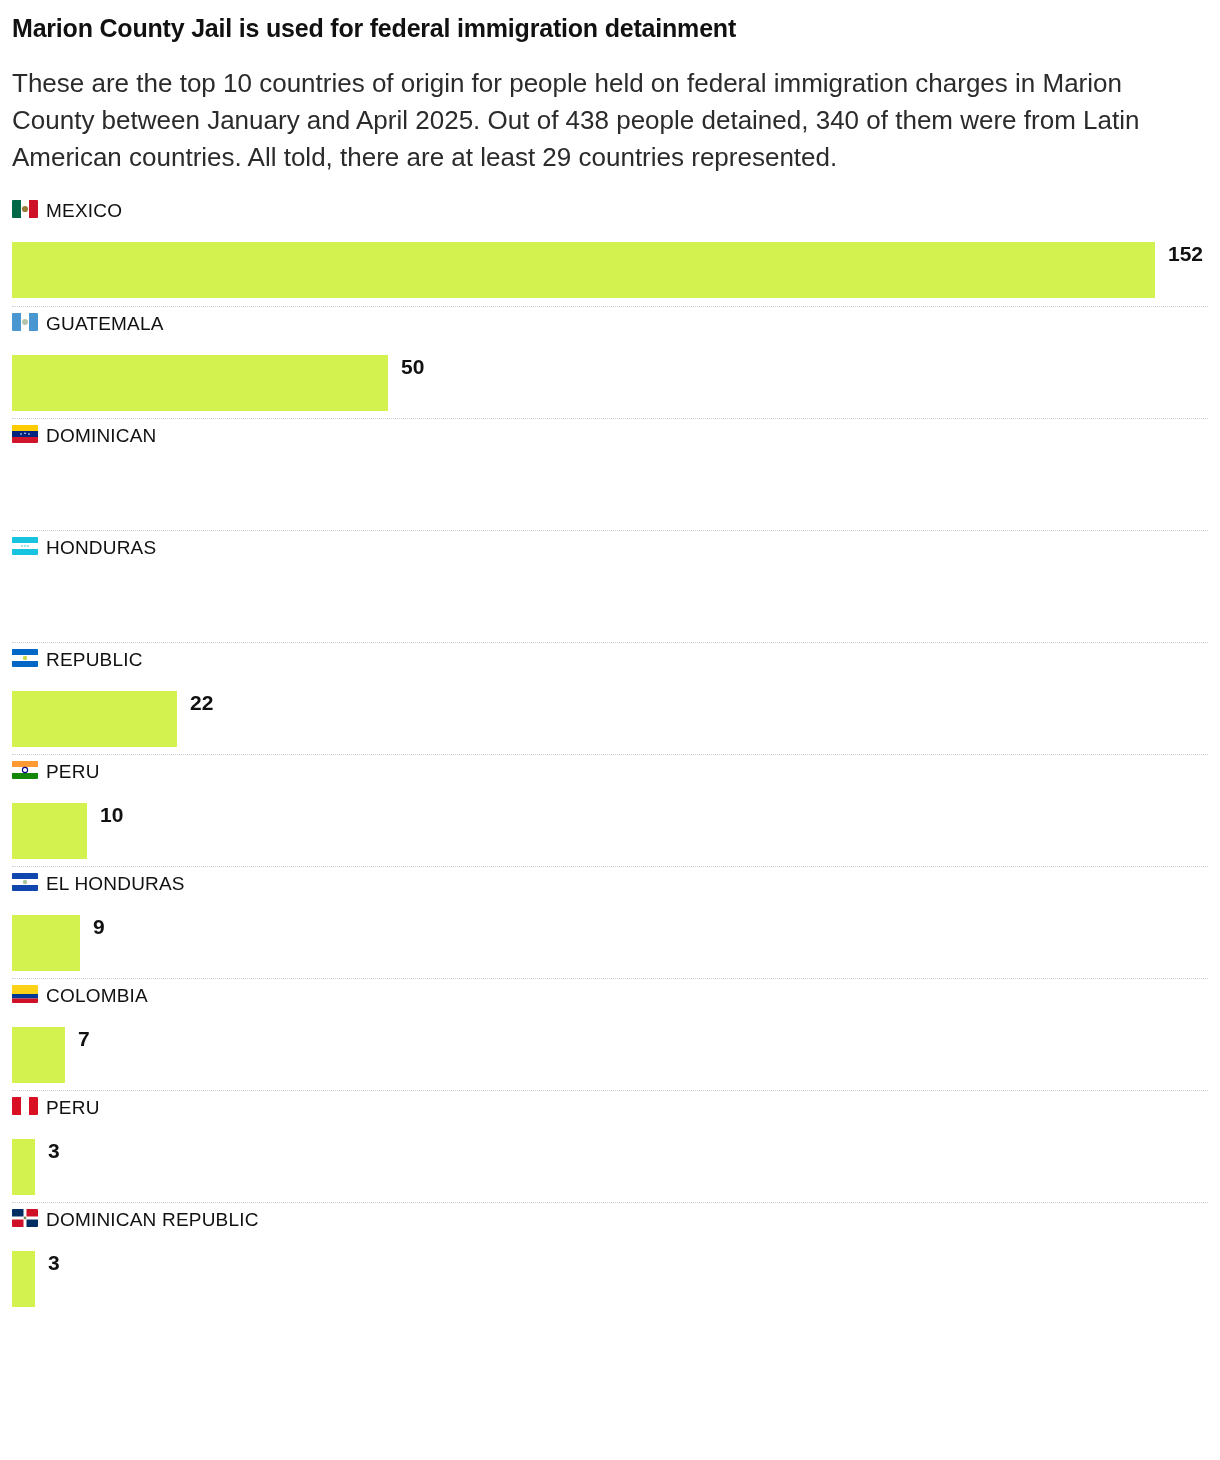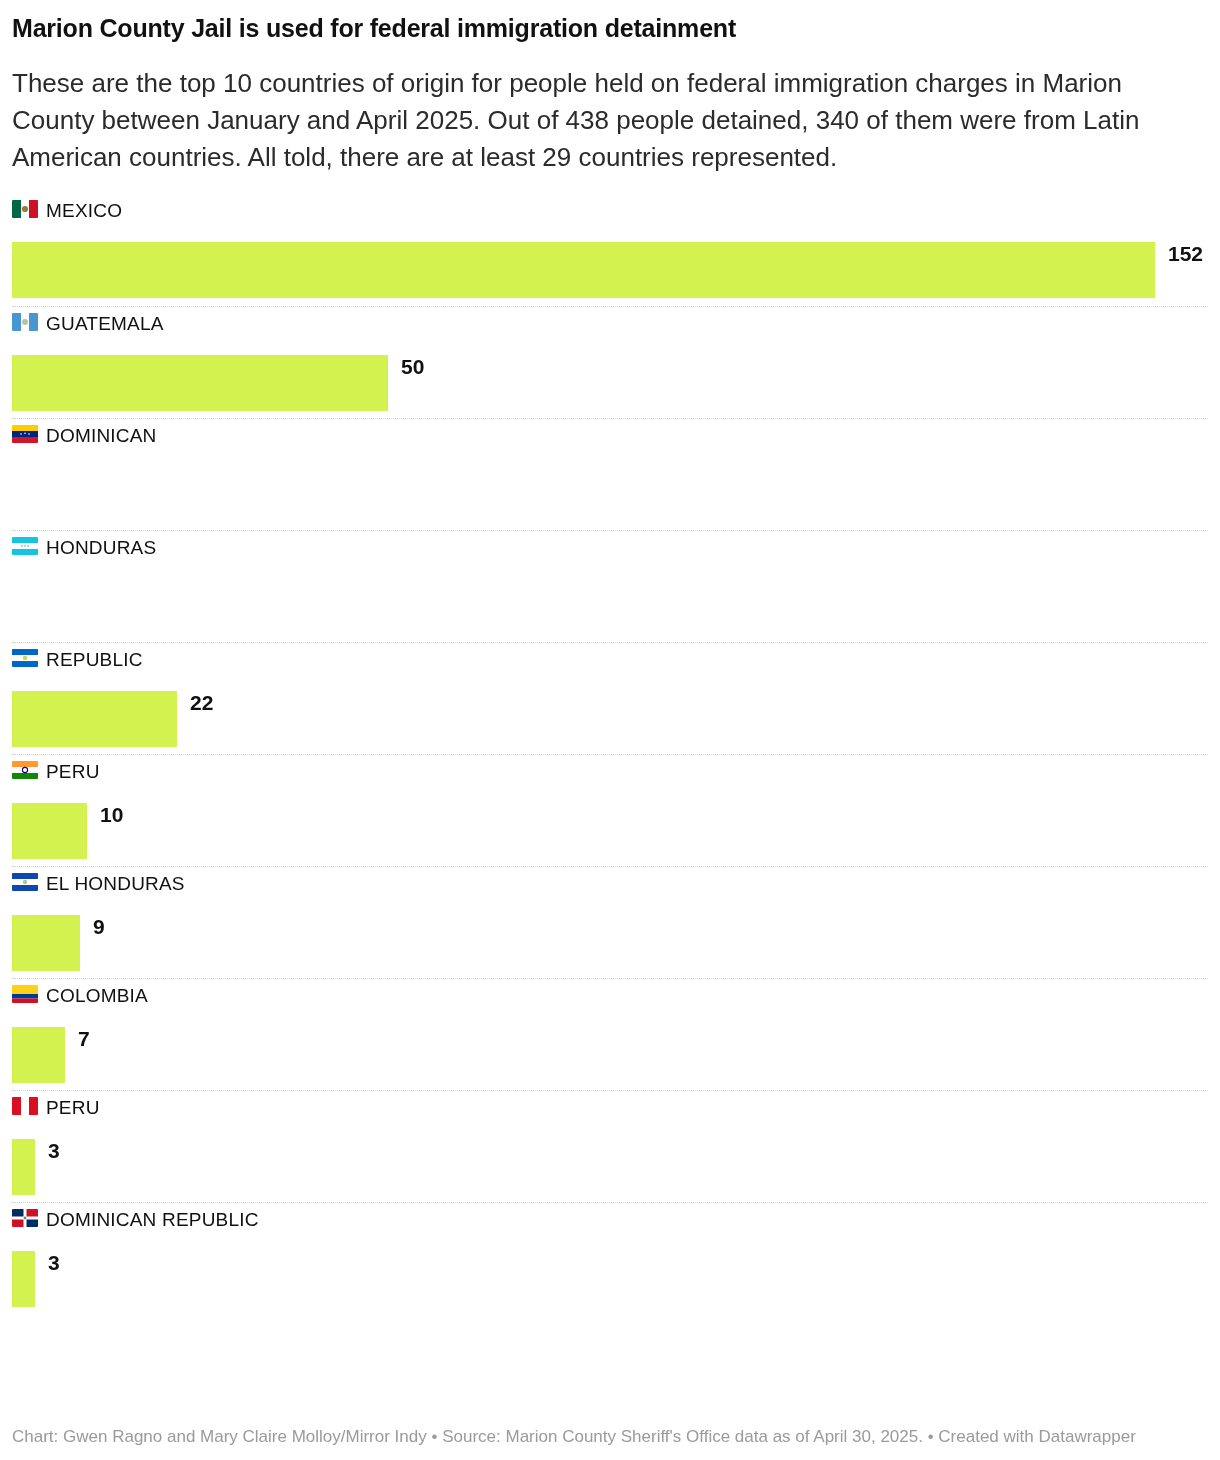--- a/index.html
+++ b/index.html
@@ -253,15 +253,14 @@
           </svg>
           <span class="row-label">DOMINICAN REPUBLIC</span>
         </div>
         <div class="bar-line">
           <div class="bar" style="width: 23px; background: rgb(211, 242, 79);"></div>
           <span class="bar-value">3</span>
         </div>
       </div>
     </div>
 
-  <div class="chart-footer">Chart: Gwen Ragno and Mary Claire Molloy/Mirror Indy • Source: Marion County Sheriff's Office data as of April 30, 2025. • Created with Datawrapper</div>
 
 </div>
 
 </body></html>

